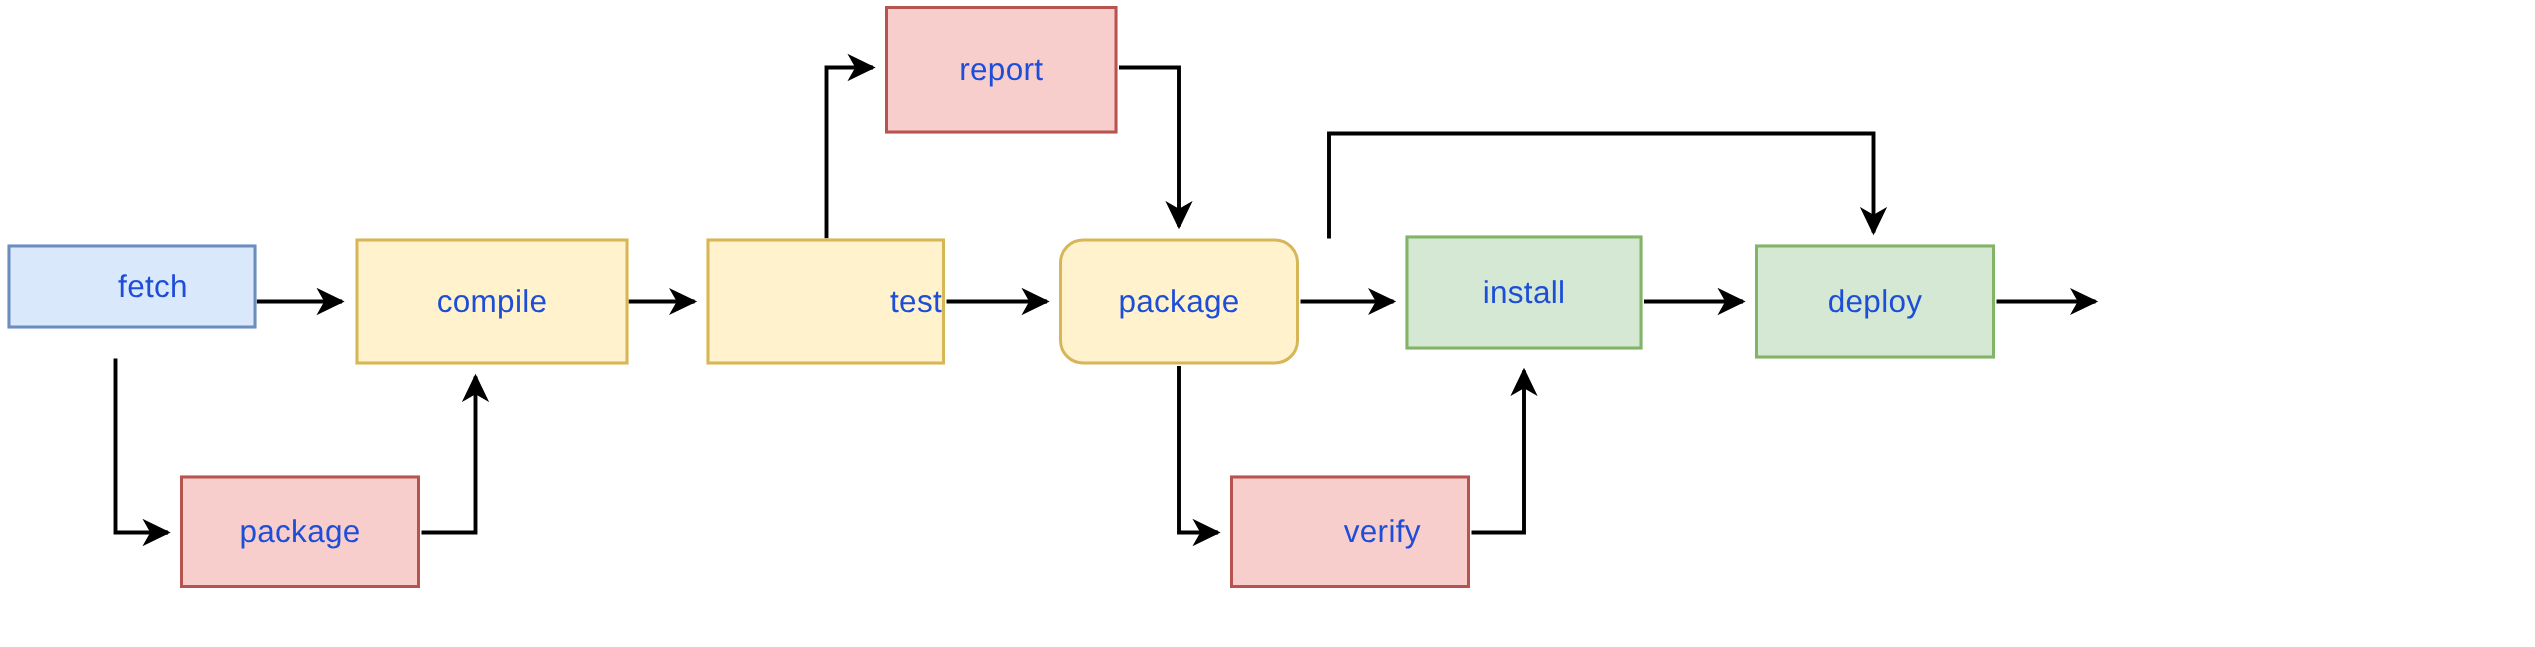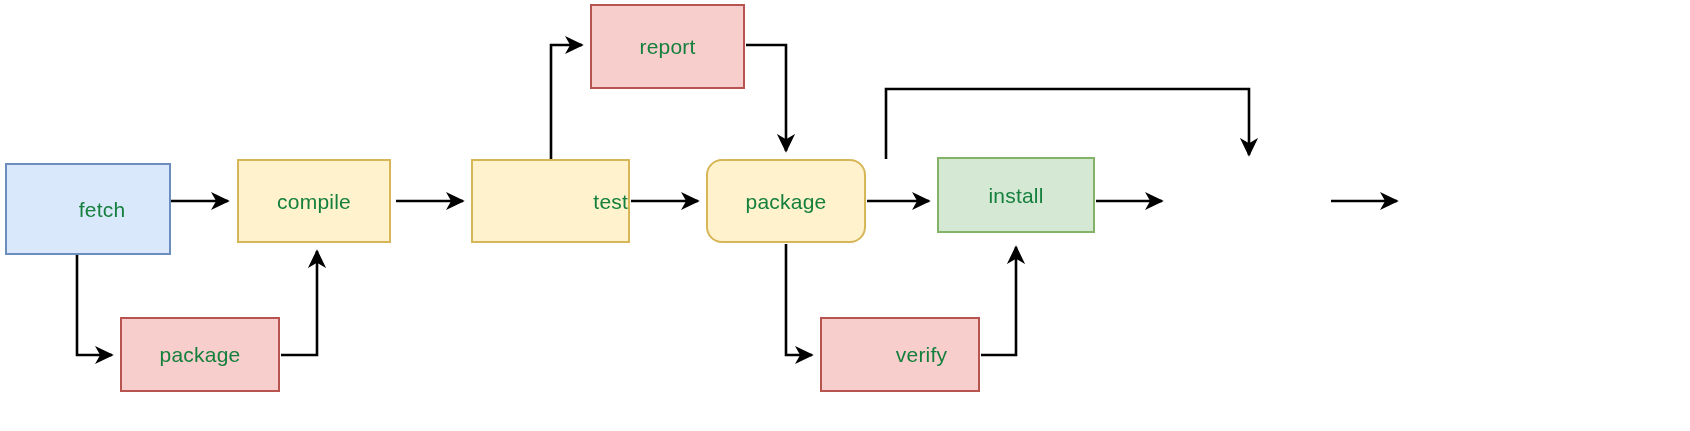--- a/index.html
+++ b/index.html
@@ -26,32 +26,32 @@
     pointer-events: none;
   }
   .node {
     position: absolute;
     box-sizing: border-box;
     border: 2px solid #000;
     display: flex;
     align-items: center;
     justify-content: center;
     font-size: 21px;
-    color: #15803d;
+    color: #1d4ed8;
     letter-spacing: 0.2px;
     line-height: 1;
   }
   .node-label {
     display: block;
     white-space: nowrap;
   }
 
   
-  .n-fetch    { left: 5px;    top: 163px; width: 166px; height: 92px; padding-left: 28px; }
-  .n-compile  { left: 237px;  top: 159px; width: 154px; height: 84px; }
+  .n-fetch    { left: 5px;    top: 163px; width: 166px; height: 56px; padding-left: 28px; }
+  .n-compile  { left: 237px;  top: 159px; width: 182px; height: 84px; }
   .n-test     { left: 471px;  top: 159px; width: 159px; height: 84px; }
   .n-package  { left: 706px;  top: 159px; width: 160px; height: 84px; }
   .n-install  { left: 937px;  top: 157px; width: 158px; height: 76px; }
   .n-deploy   { left: 1170px; top: 163px; width: 160px; height: 76px; }
   .n-site     { left: 1405px; top: 163px; width: 160px; height: 76px; }
   .n-report   { left: 590px;  top: 4px;   width: 155px; height: 85px; }
   .n-validate { left: 120px;  top: 317px; width: 160px; height: 75px; }
   .n-verify   { left: 820px;  top: 317px; width: 160px; height: 75px; }
 </style>
 </head>
@@ -103,20 +103,23 @@
   </div>
 
   <div class="node n-package" style="background:#fff2cc;border-color:#d6b656;border-radius:16px;">
     <span class="node-label">package</span>
   </div>
 
   <div class="node n-install" style="background:#d5e8d4;border-color:#82b366;">
     <span class="node-label">install</span>
   </div>
 
+  <div class="node n-deploy" style="background:#d5e8d4;border-color:#82b366;">
+    <span class="node-label">deploy</span>
+  </div>
 
 
   <div class="node n-report" style="background:#f8cecc;border-color:#b85450;">
     <span class="node-label">report</span>
   </div>
 
   <div class="node n-validate" style="background:#f8cecc;border-color:#b85450;">
     <span class="node-label">package</span>
   </div>
 

